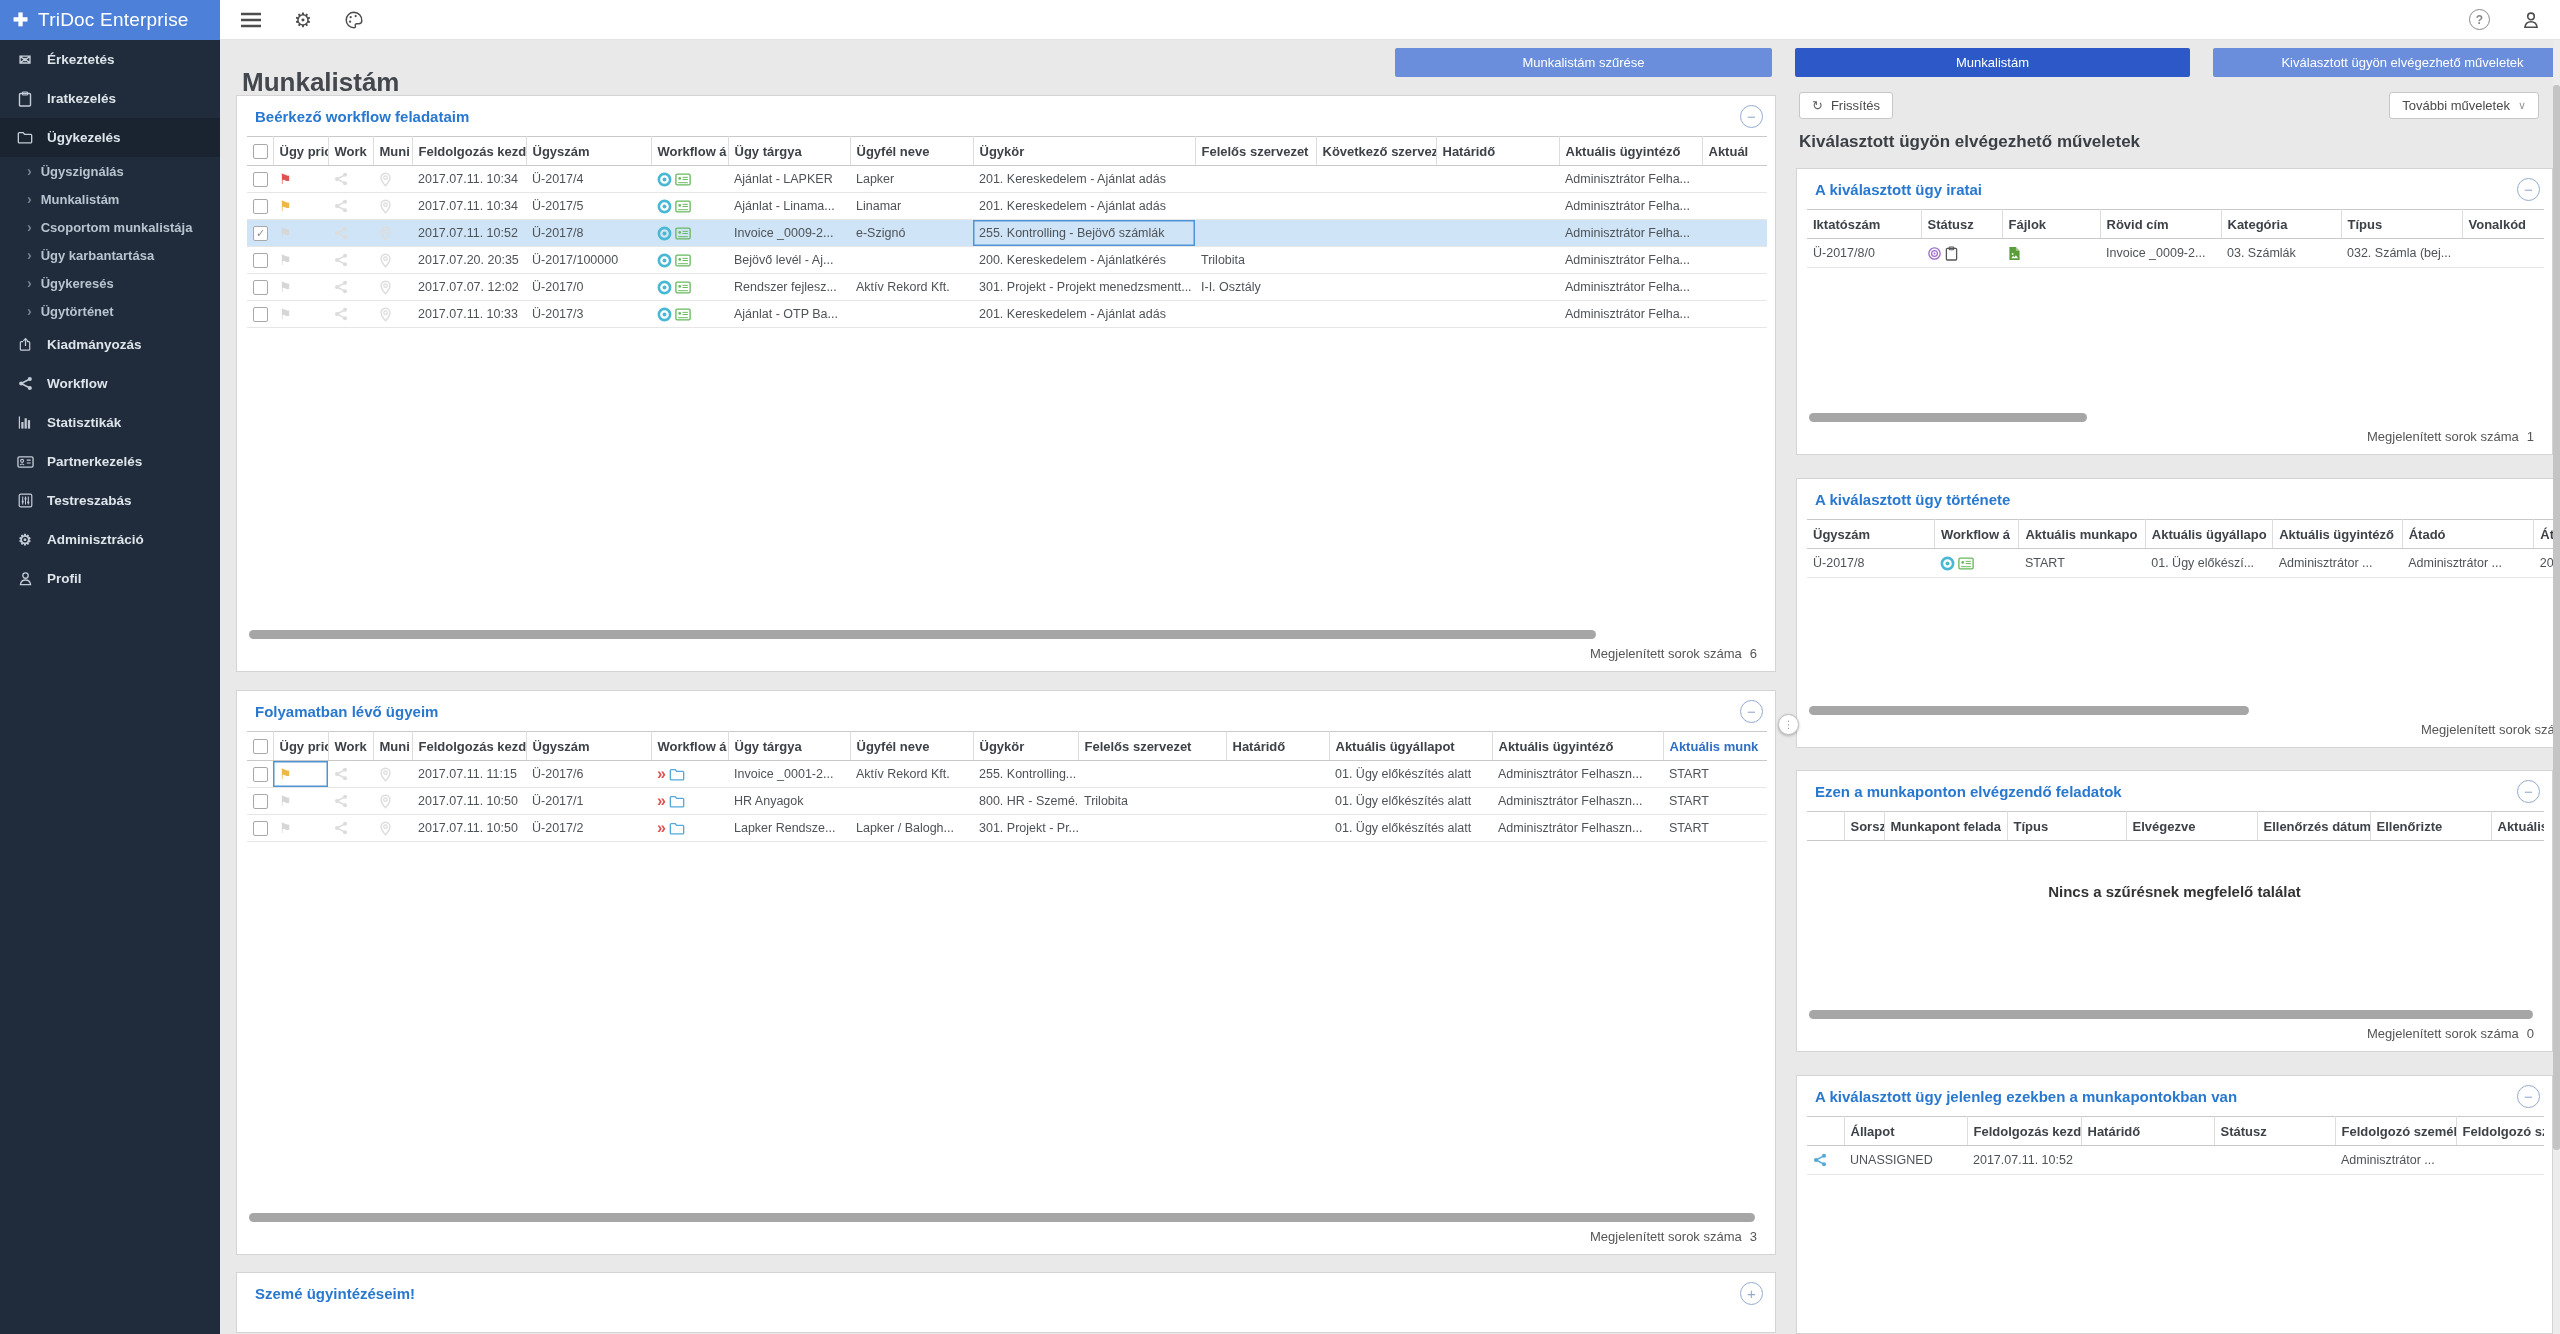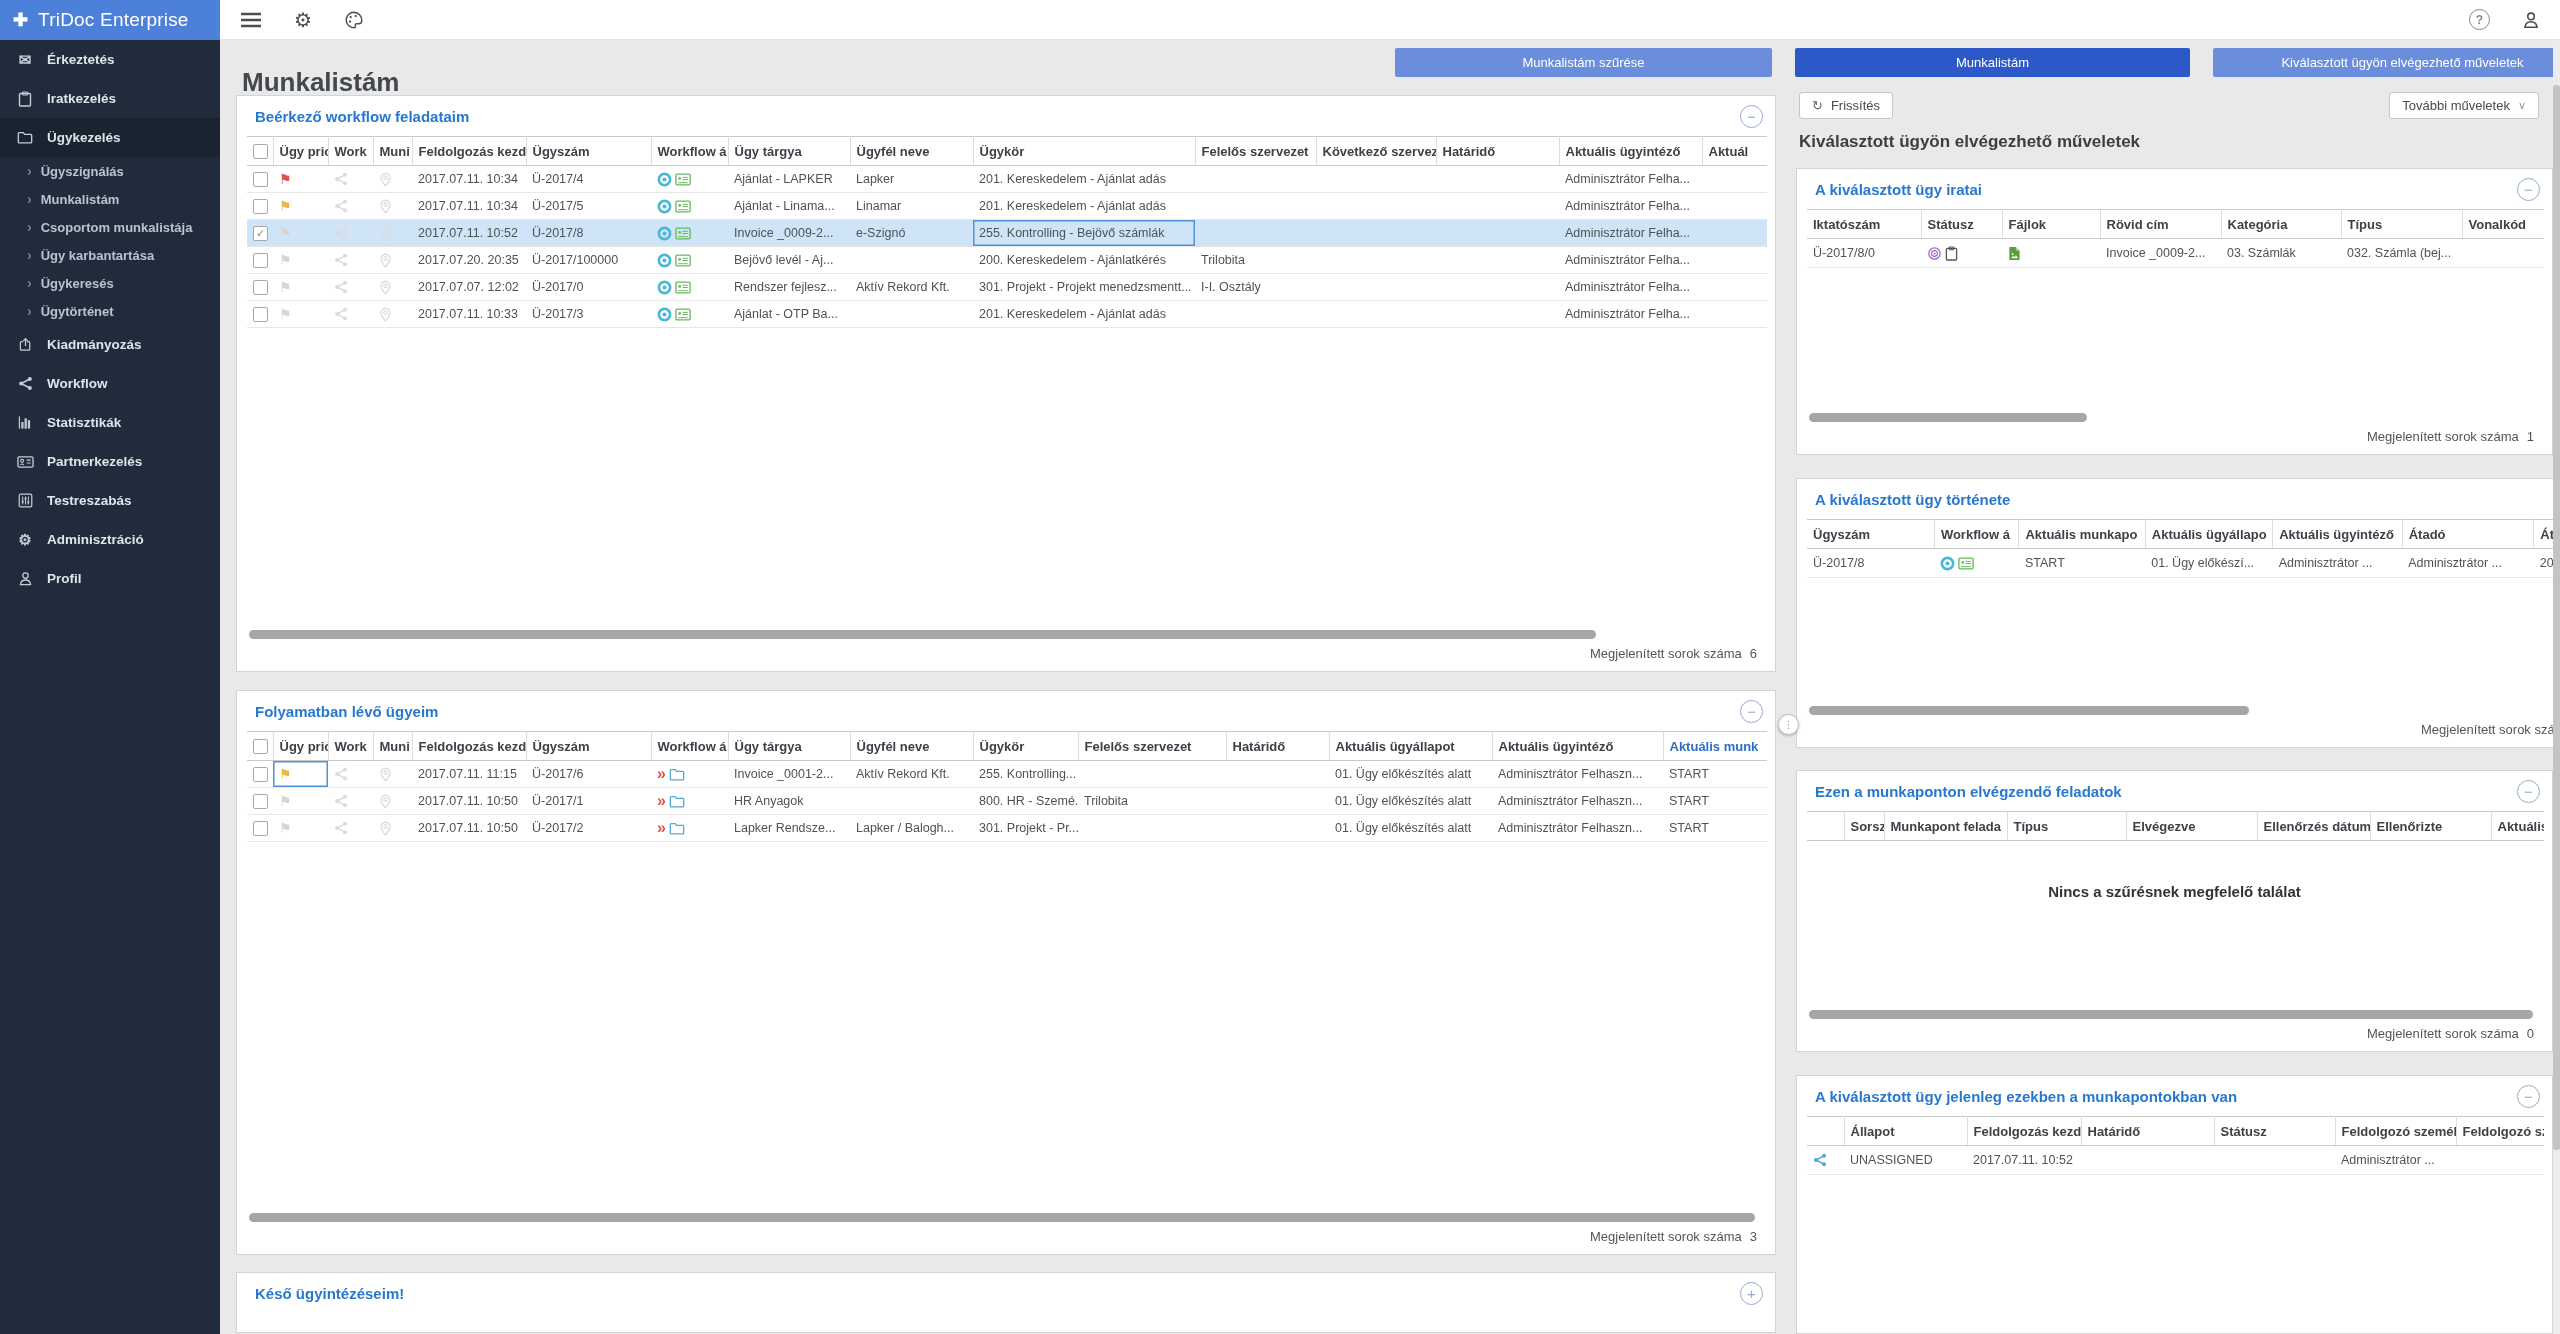--- a/index.html
+++ b/index.html
@@ -696,21 +696,21 @@
           <div class="thumb" style="width:99.5%"></div>
         </div>
       <div class="card-foot">
         <span>Megjelenített sorok száma</span>
           <span>3</span>
       </div>
     </section>
 
     <section class="card" style="left:16px;top:1232px;width:1540px;height:61px;">
       <div class="card-head">
-        <h2 class="card-title">Késő ügyintézéseim!</h2>
+        <h2 class="card-title">Szemé ügyintézéseim!</h2>
         <span class="circle-btn">+</span>
       </div>
     </section>
   </main>
 
   <section class="rp">
     <button class="btn btn-refresh">
       <span class="bic">↻</span>
       <span>Frissítés</span>
     </button>

